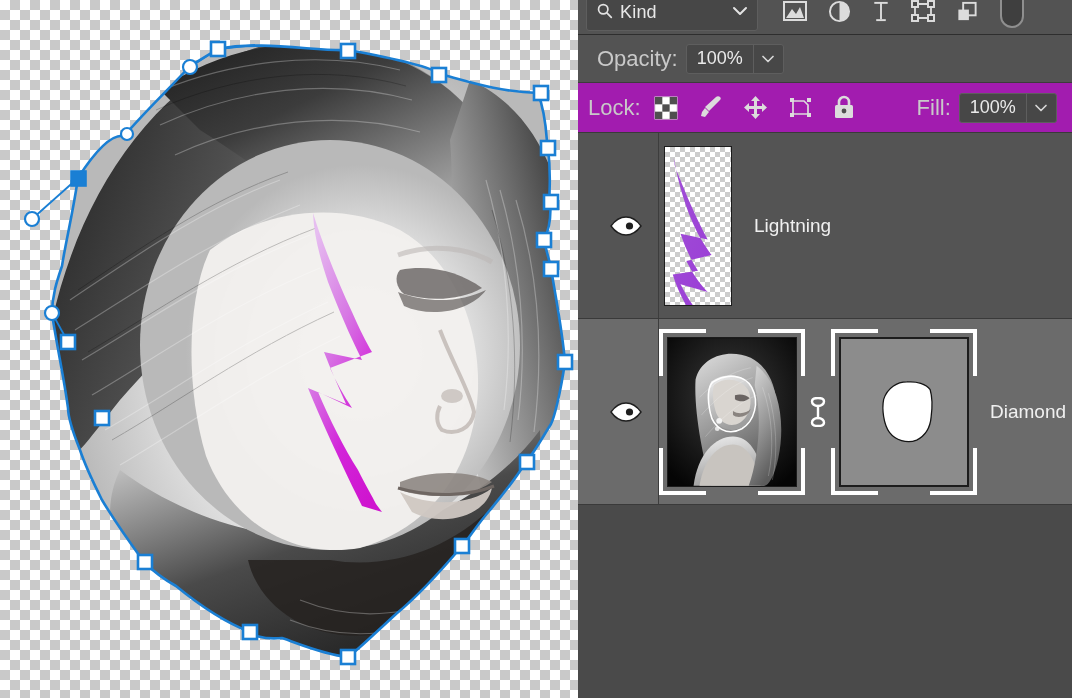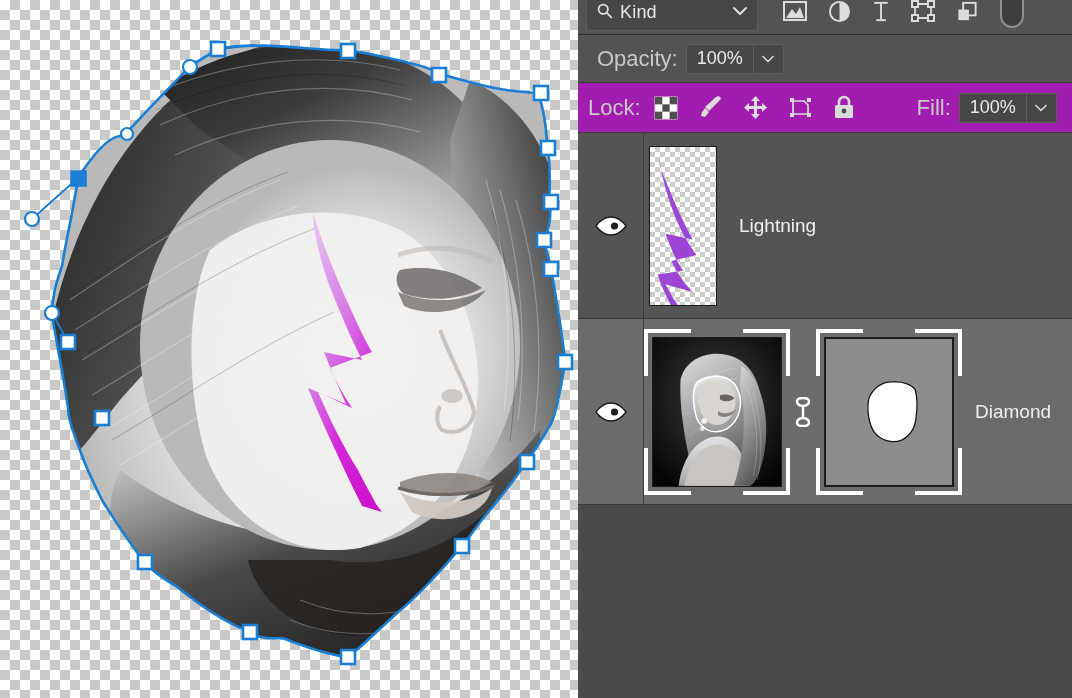--- a/index.html
+++ b/index.html
@@ -115,20 +115,21 @@
   .lock-icons svg, .filter-icons svg { display: block; }
 
   
   #layers-list { position: relative; }
   .layer-row {
     position: relative;
     display: flex; align-items: center;
     height: 186px;
     border-bottom: 1px solid #3a3a3a;
     background: #545454;
+    padding-left: 15px;
   }
   .layer-row.selected { background: #6b6b6b; }
   .eye-cell {
     width: 66px; height: 100%;
     display: flex; align-items: center; justify-content: center;
     border-right: 1px solid #3d3d3d;
   }
   .thumbs { display: flex; align-items: center; padding-left: 5px; }
   .layer-name {
     font-size: 19px; color: #f0f0f0;

